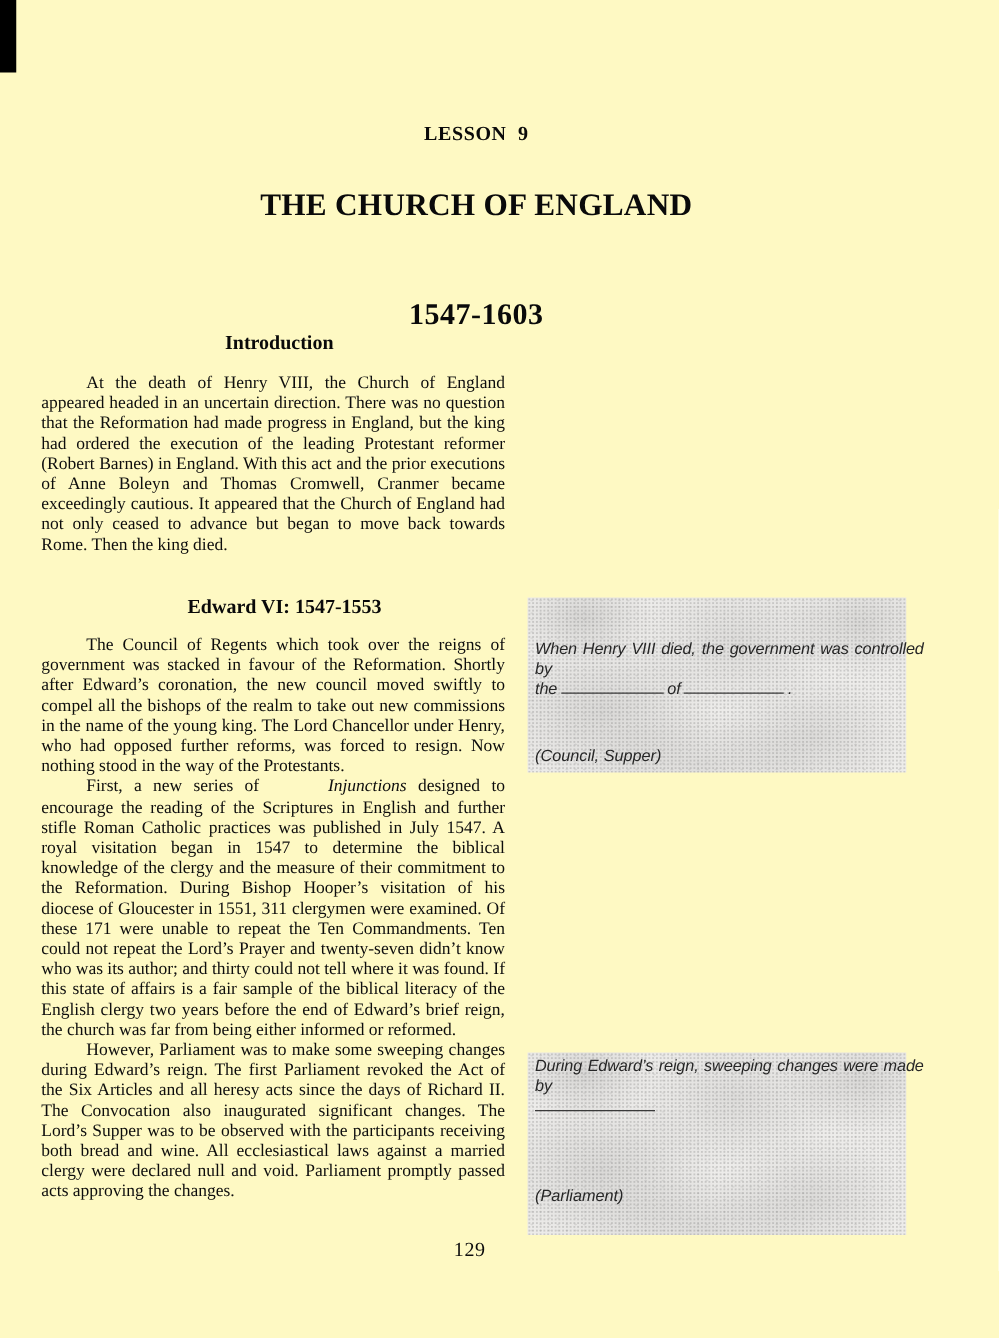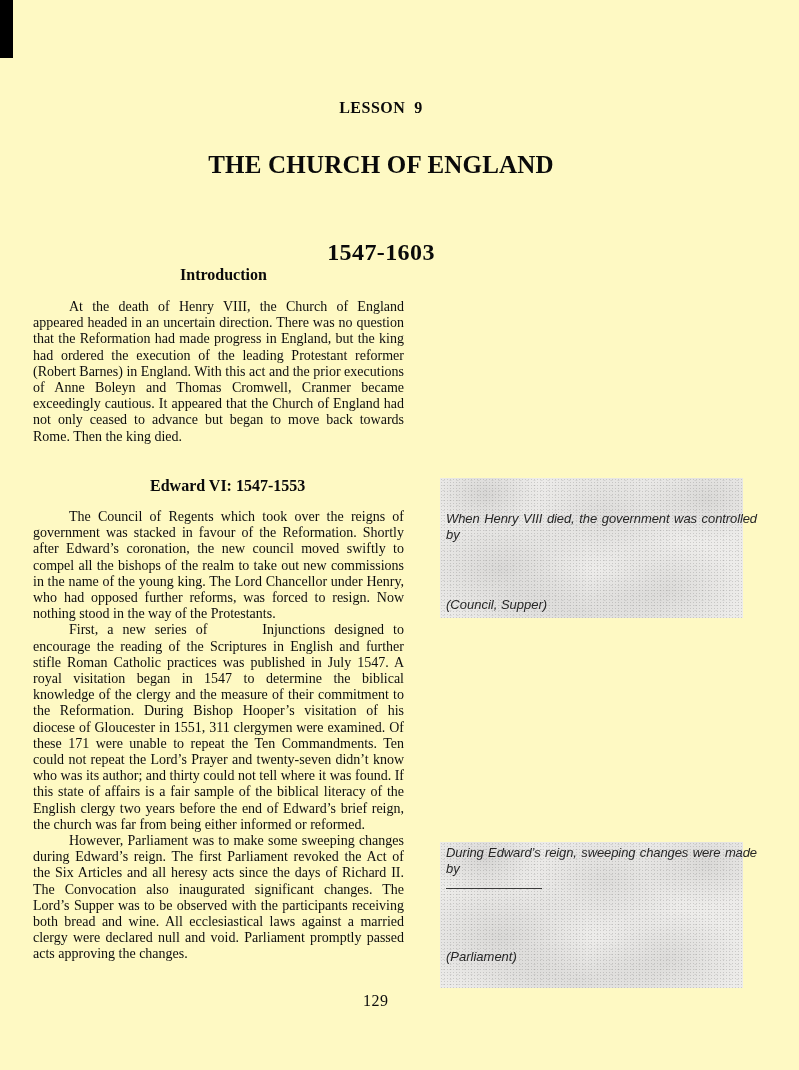--- a/index.html
+++ b/index.html
@@ -32,24 +32,24 @@
   
   .bodycol{
     position:absolute;left:33px;width:371px;
     font-size:14px;line-height:16.2px;
     text-align:justify;
     color:#0d0d0d;
   }
   .introcol{top:299px;}
   .edwardcol{top:509px;}
   .bodycol p{margin:0;text-indent:36px;}
-  .ital{margin-left:46px;}
+  .ital{font-style:italic;margin-left:46px;}
   
   .texbox{
-    position:absolute;left:440px;width:303px;
+    position:absolute;left:422px;width:303px;
     background-color:#edecea;
     background-image:
       radial-gradient(rgba(70,70,70,0.20) 0.6px, rgba(0,0,0,0) 1px),
       radial-gradient(rgba(60,60,60,0.13) 0.7px, rgba(0,0,0,0) 1.3px),
       radial-gradient(ellipse 80px 50px at 15% 12%, rgba(20,20,20,0.10), rgba(0,0,0,0) 70%),
       radial-gradient(ellipse 120px 80px at 55% 25%, rgba(20,20,20,0.07), rgba(0,0,0,0) 70%),
       radial-gradient(ellipse 90px 60px at 88% 15%, rgba(20,20,20,0.09), rgba(0,0,0,0) 70%),
       radial-gradient(ellipse 130px 90px at 20% 65%, rgba(20,20,20,0.09), rgba(0,0,0,0) 70%),
       radial-gradient(ellipse 110px 70px at 75% 80%, rgba(20,20,20,0.08), rgba(0,0,0,0) 70%),
       radial-gradient(ellipse 140px 60px at 45% 95%, rgba(20,20,20,0.07), rgba(0,0,0,0) 70%);
@@ -114,20 +114,21 @@
 
   <div class="bodycol edwardcol">
     <p>The Council of Regents which took over the reigns of government was stacked in favour of the Reformation. Shortly after Edward’s coronation, the new council moved swiftly to compel all the bishops of the realm to take out new commissions in the name of the young king. The Lord Chancellor under Henry, who had opposed further reforms, was forced to resign. Now nothing stood in the way of the Protestants.</p>
     <p><span>First, a new series of </span><span class="ital">Injunctions</span><span> designed to encourage the reading of the Scriptures in English and further stifle Roman Catholic practices was published in July 1547. A royal visitation began in 1547 to determine the biblical knowledge of the clergy and the measure of their commitment to the Reformation. During Bishop Hooper’s visitation of his diocese of Gloucester in 1551, 311 clergymen were examined. Of these 171 were unable to repeat the Ten Commandments. Ten could not repeat the Lord’s Prayer and twenty-seven didn’t know who was its author; and thirty could not tell where it was found. If this state of affairs is a fair sample of the biblical literacy of the English clergy two years before the end of Edward’s brief reign, the church was far from being either informed or reformed.</span></p>
     <p>However, Parliament was to make some sweeping changes during Edward’s reign. The first Parliament revoked the Act of the Six Articles and all heresy acts since the days of Richard II. The Convocation also inaugurated significant changes. The Lord’s Supper was to be observed with the participants receiving both bread and wine. All ecclesiastical laws against a married clergy were declared null and void. Parliament promptly passed acts approving the changes.</p>
   </div>
 
   <div class="texbox box1">
     <div class="prompt">
       <div class="pline">When Henry VIII died, the government was controlled by</div>
+      <div><span>the</span><span class="blank blank-a"></span><span>of</span><span class="blank blank-b"></span><span>.</span></div>
     </div>
     <div class="answer">(Council, Supper)</div>
   </div>
 
 
   <div class="texbox box3">
     <div class="prompt">
       <div class="pline">During Edward’s reign, sweeping changes were made by</div>
       <div><span class="blank blank-d"></span></div>
     </div>

